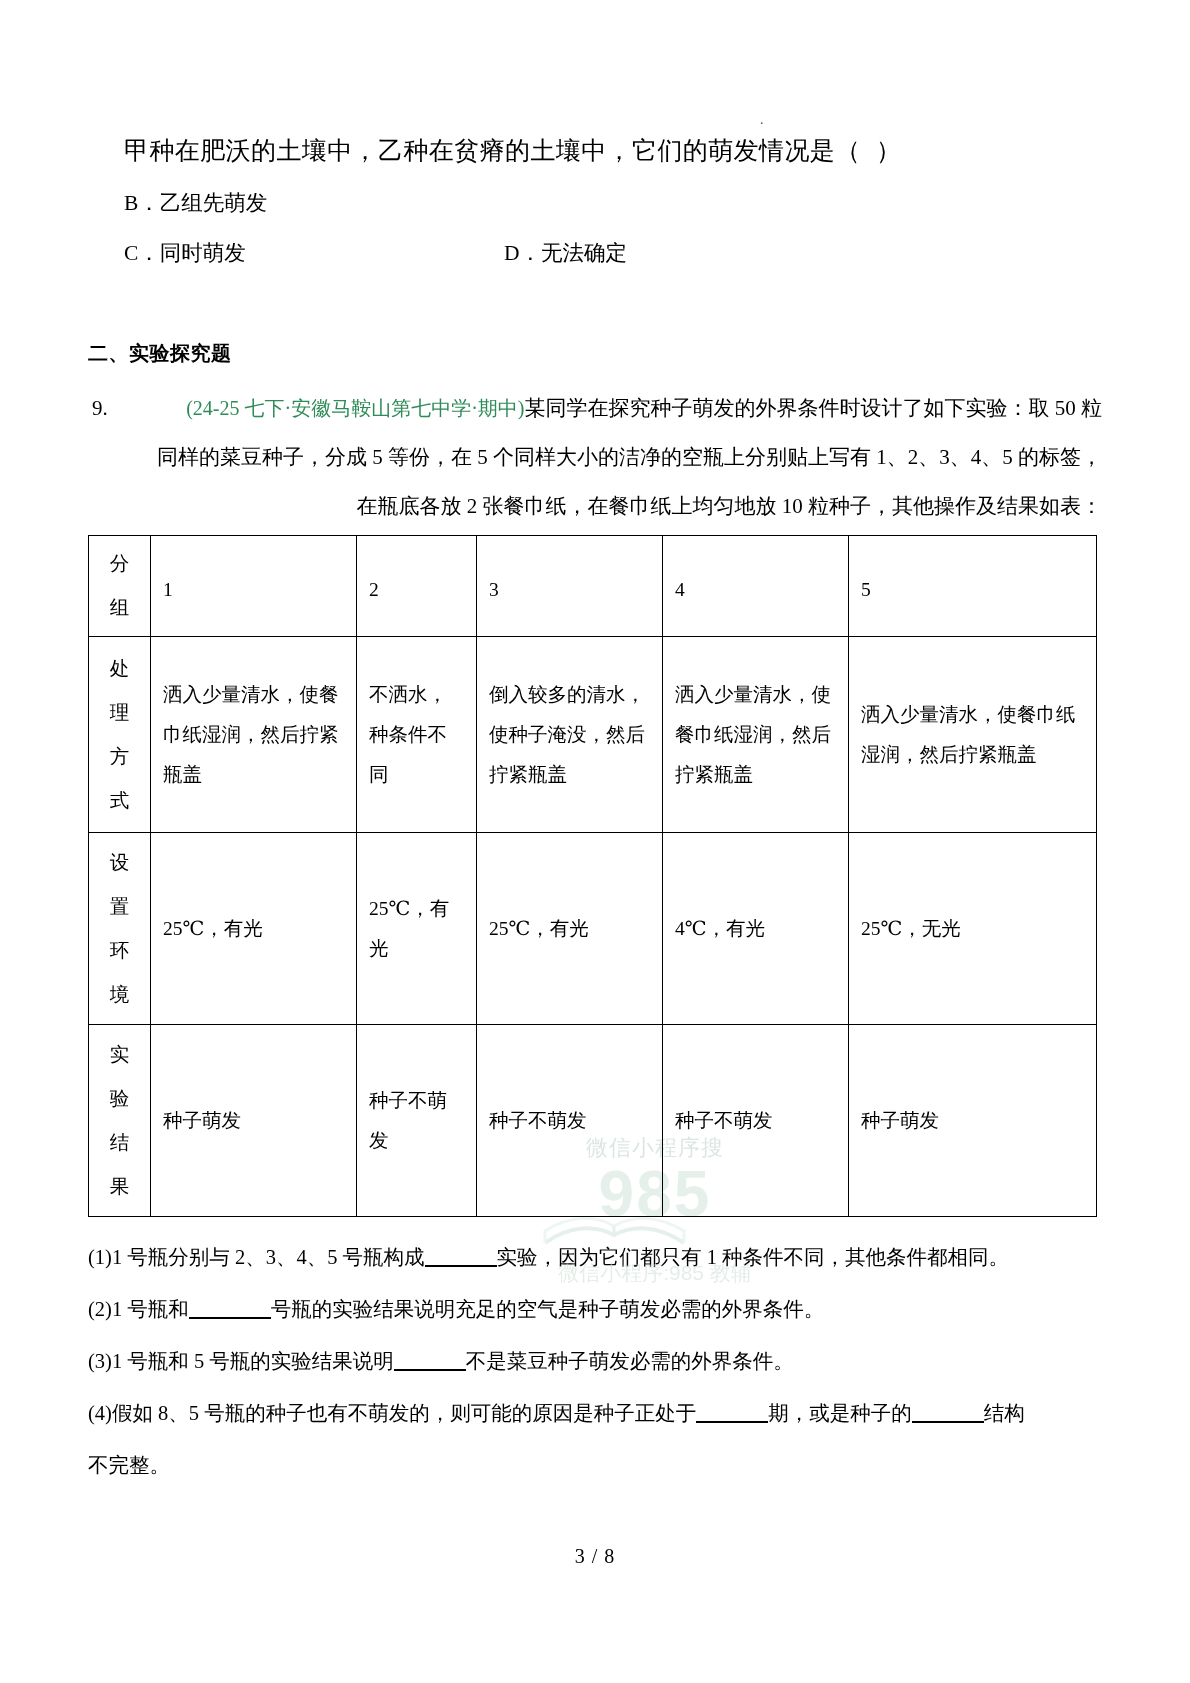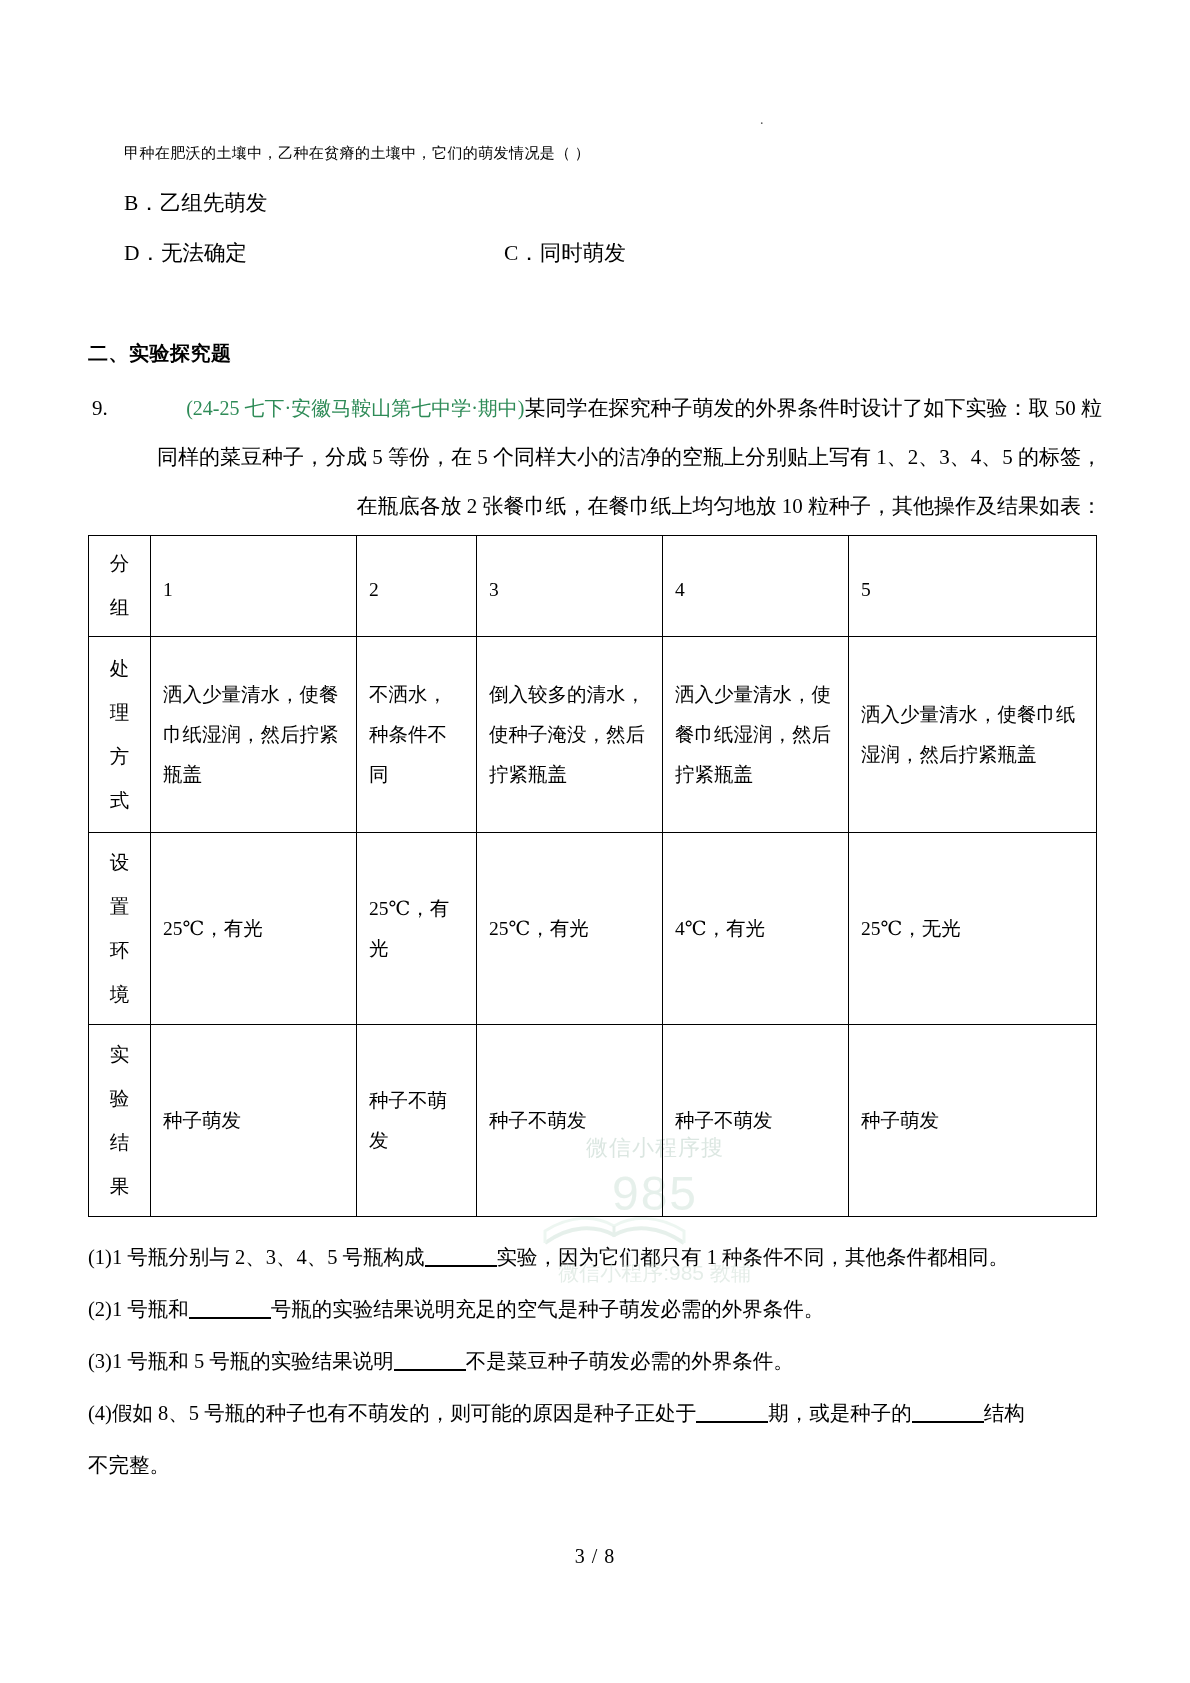--- a/index.html
+++ b/index.html
@@ -26,24 +26,25 @@
 
   .content {
     position: absolute;
     left: 88px;
     top: 0;
     width: 1014px;
   }
 
   
   .q-line {
-    font-size: 15px;
+    font-size: 25px;
     line-height: 50px;
     letter-spacing: 0.4px;
     white-space: nowrap;
+    font-family: Liberation Mono, monospace;
   }
   .indent-1 { padding-left: 36px; }
 
   .opts {
     display: flex;
     width: 100%;
   }
   .opt {
     font-size: 21.5px;
     line-height: 50px;
@@ -144,22 +145,22 @@
   .wm-top {
     font-family: "Liberation Sans", sans-serif;
     font-size: 22px;
     color: #b9cfc4;
     letter-spacing: 1px;
     text-align: center;
     white-space: nowrap;
   }
   .wm-big {
     font-family: "Liberation Sans", sans-serif;
-    font-size: 48px;
-    font-weight: normal;
+    font-size: 64px;
+    font-weight: bold;
     color: #cfe2d8;
     text-align: center;
     line-height: 62px;
     letter-spacing: 2px;
   }
   .wm-book {
     width: 150px;
     height: 40px;
     margin: -12px auto 0 auto;
   }
@@ -220,25 +221,25 @@
     <div>
       <div class="q-line indent-1">甲种在肥沃的土壤中，乙种在贫瘠的土壤中，它们的萌发情况是（     ）</div>
 
       <div class="opts">
         <div class="opt col-b">
           <span>B．</span><span>乙组先萌发</span>
         </div>
       </div>
 
       <div class="opts">
+        <div class="opt col-a">
+          <span>C．</span><span>同时萌发</span>
+        </div>
         <div class="opt col-b">
           <span>D．</span><span>无法确定</span>
-        </div>
-        <div class="opt col-a">
-          <span>C．</span><span>同时萌发</span>
         </div>
       </div>
     </div>
 
     <div class="spacer-lg"></div>
 
     <div class="section-title">二、实验探究题</div>
 
     <div class="spacer-sm"></div>
 

